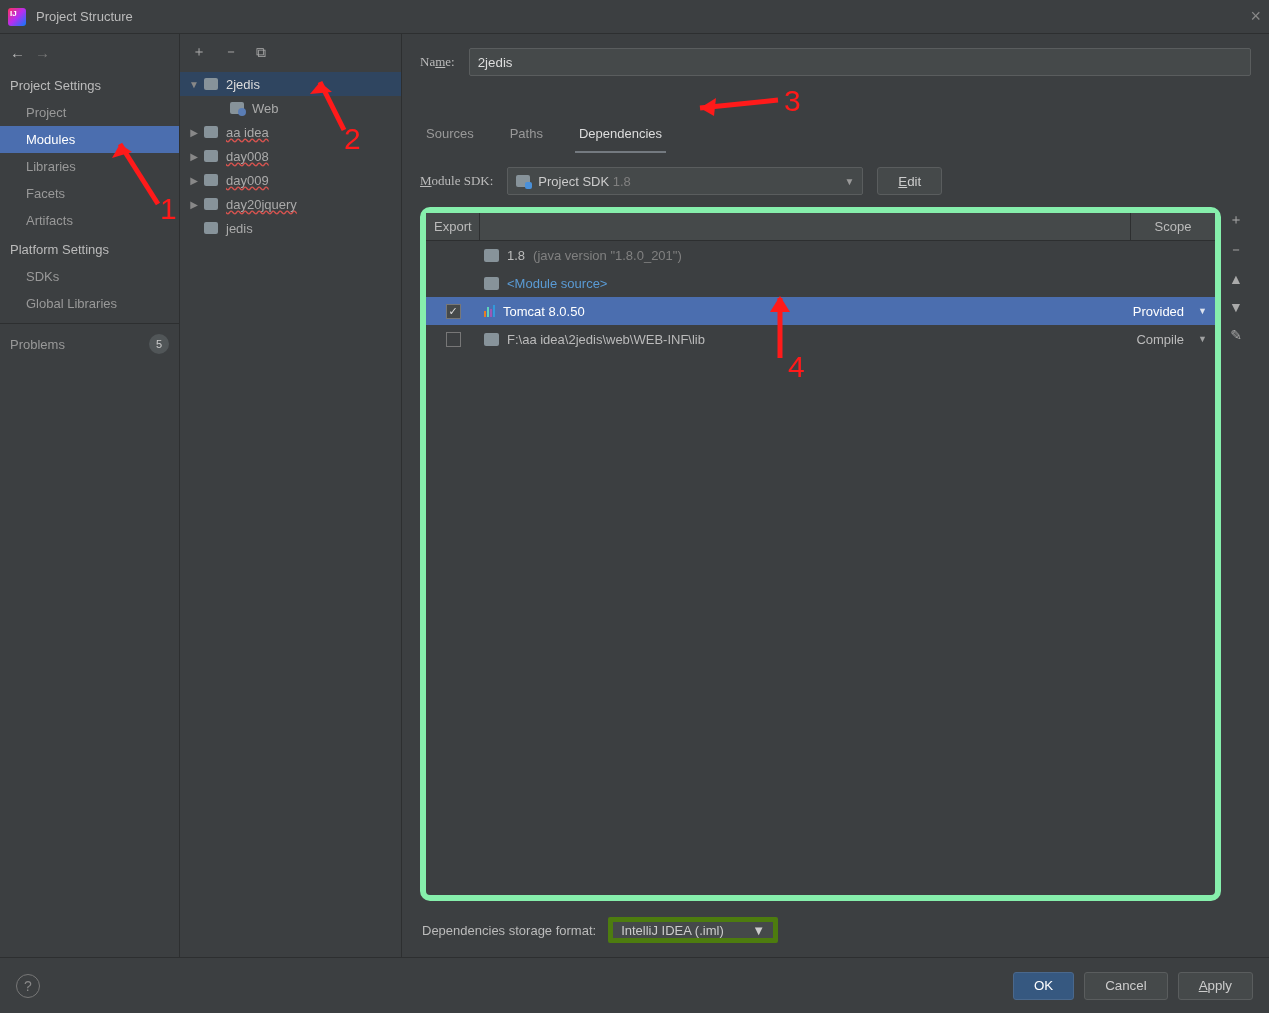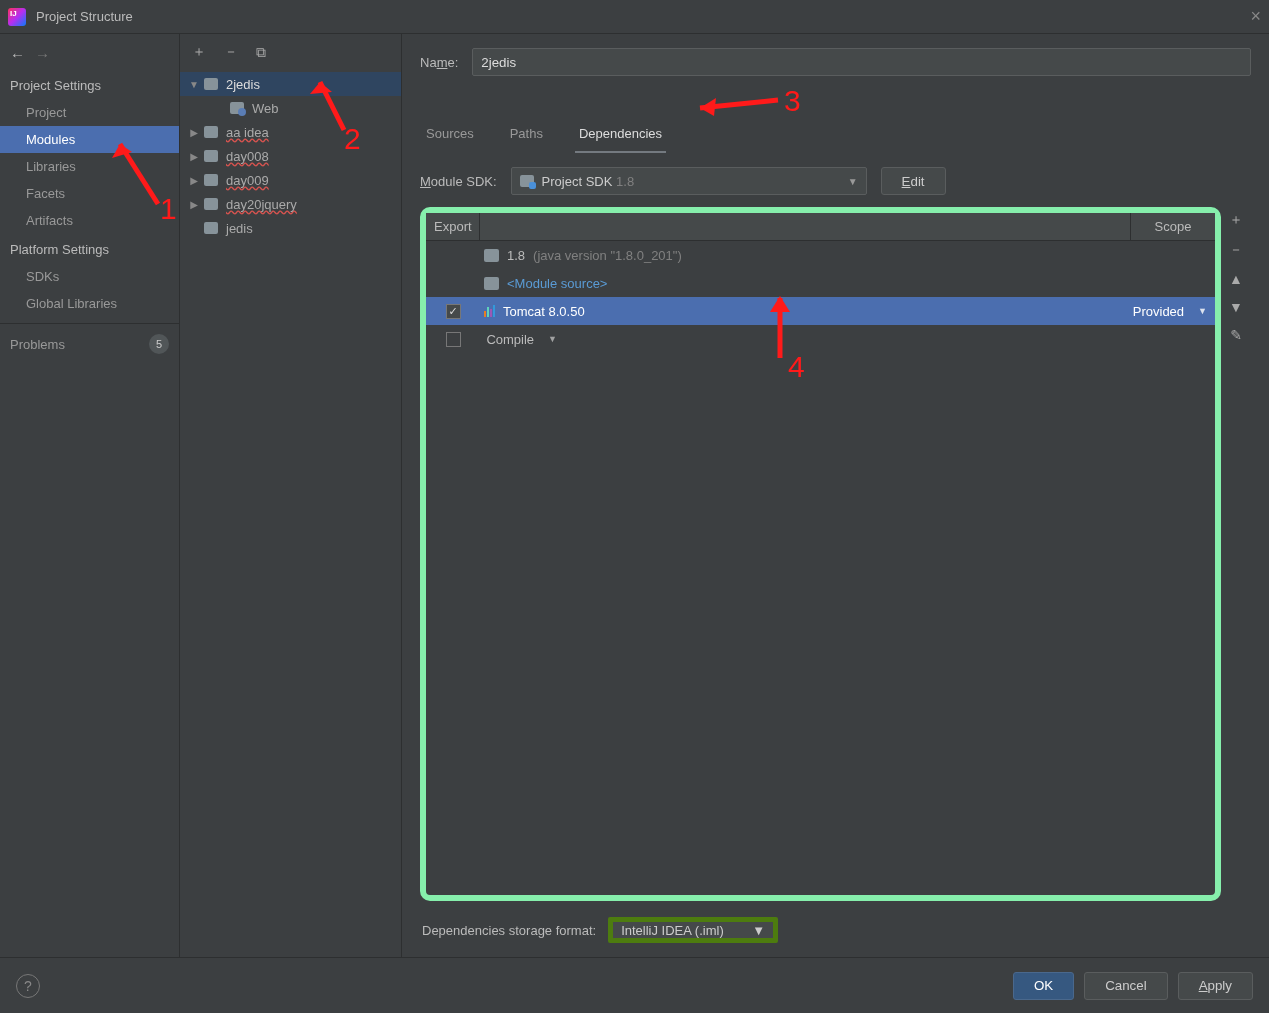--- a/index.html
+++ b/index.html
@@ -88,21 +88,21 @@
 }
 .tree-row .label { padding-left:4px; }
 .tree-row .label.wavy { text-decoration: underline wavy #d9534f; text-decoration-skip-ink:none; }
 .depth1 { padding-left:8px; }
 .depth2 { padding-left:34px; }
 .content {
   flex:1; display:flex; flex-direction:column; min-width:0;
 }
 .content-inner { flex:1; display:flex; flex-direction:column; padding:14px 18px 0 18px; min-height:0; }
 .name-row { display:flex; align-items:center; gap:14px; margin-bottom:14px; }
-.field-label { color:#bbb; }
+.field-label { color:#bbb;font-family:Liberation Serif, serif; }
 .underline { text-decoration:underline; }
 .name-input {
   flex:1; background:#45494a; border:1px solid #5a5d5e; color:#ddd;
   height:28px; padding:0 8px; border-radius:2px;
 }
 .tabs-row { display:flex; gap:28px; padding:6px 2px 0 2px; }
 .tab { color:#999; padding:6px 4px 10px 4px; cursor:pointer;margin-top:24px; }
 .tab.active { color:#ddd; border-bottom:2px solid #747a80; }
 .sdk-row { display:flex; align-items:center; gap:14px; margin:14px 0 12px 0; }
 .combo {
@@ -324,20 +324,24 @@
                   </div>
                   <div class="scope-cell">
                     <span>Provided</span>
                     <span class="caret">▼</span>
                   </div>
                 </div>
                 <div class="dep-row">
                   <div class="chk-cell">
                     <span class="chk"></span>
                   </div>
+                  <div class="mid">
+                    <span class="lib-icon"></span>
+                    <span>F:\aa idea\2jedis\web\WEB-INF\lib</span>
+                  </div>
                   <div class="scope-cell">
                     <span>Compile</span>
                     <span class="caret">▼</span>
                   </div>
                 </div>
               </div>
         </div>
         <div class="side-tools">
           <div>＋</div>
           <div>－</div>

